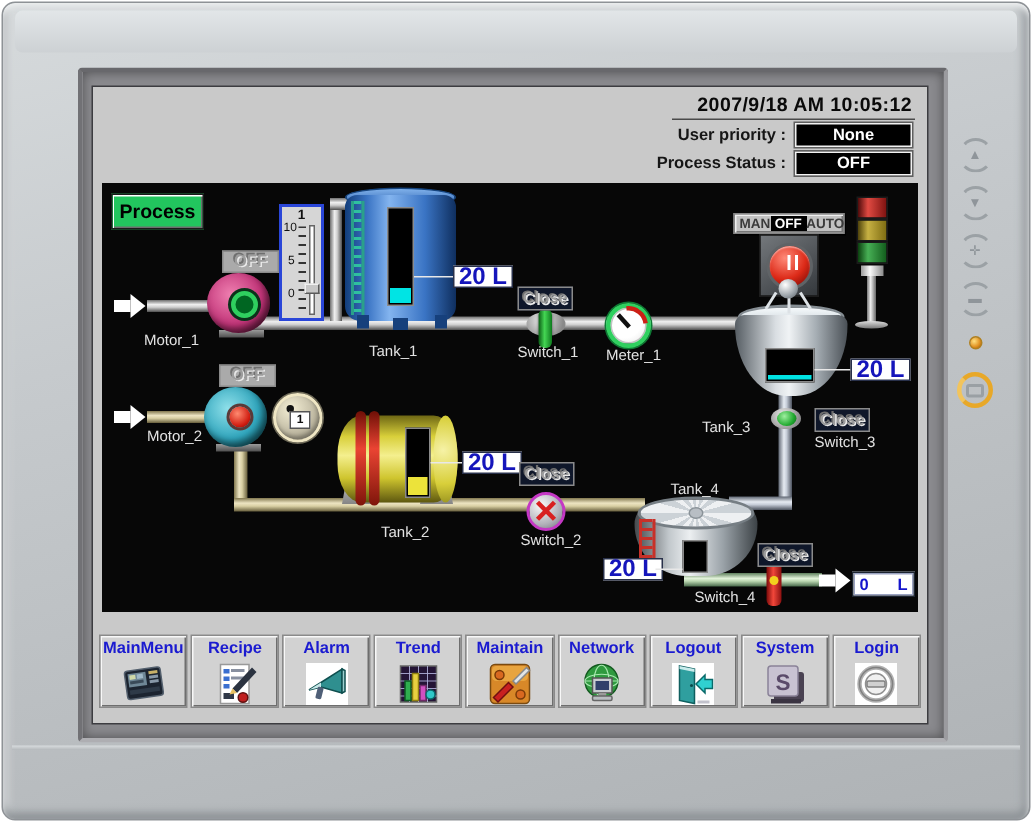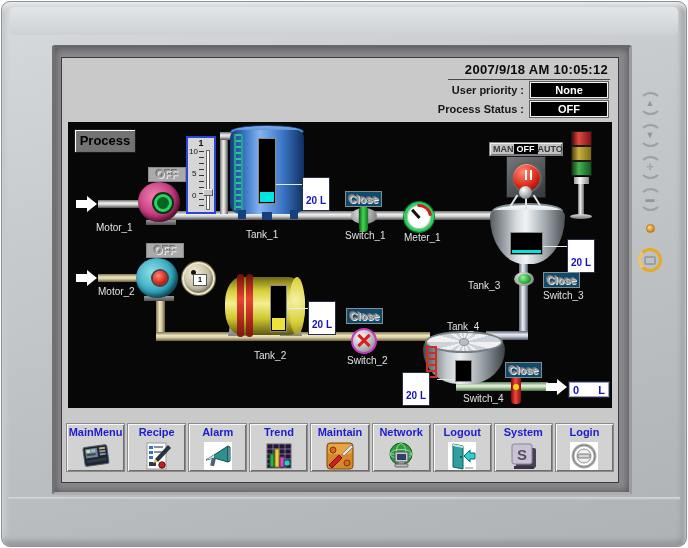--- a/index.html
+++ b/index.html
@@ -31,32 +31,32 @@
   .datetime { position:absolute; right:10px; top:4px; font-size:13px; font-weight:bold; color:#0a0a0a; letter-spacing:.3px; }
   .dt-line { position:absolute; left:386px; top:21px; width:162px; height:1px; background:#4a4a4a; }
   .field-row { position:absolute; right:10px; display:flex; align-items:center; gap:6px; height:16px; }
   .row-priority { top:24px; } .row-status { top:43px; }
   .field-label { font-size:11px; font-weight:bold; color:#161616; }
   .field-value { width:78px; height:16px; background:#000; color:#fff; font-size:11px; font-weight:bold;
     text-align:center; line-height:14px; border:1px solid #f2f2f2; box-shadow:0 0 0 1px #5f5f5f; }
 
   
   .process-area { position:absolute; left:6px; top:64px; width:544px; height:286px; background:#070707; }
-  .ptitle { position:absolute; left:6px; top:7px; width:62px; height:24px; background:#737373;
+  .ptitle { position:absolute; left:6px; top:7px; width:62px; height:24px; background:#22c55e;
     border:1px solid #1a1a1a; box-shadow:inset 1px 1px 0 #fff, inset -1px -1px 0 #6e6e6e;
     font-size:13px; font-weight:bold; color:#000; text-align:center; line-height:22px; }
 
   .eq-label { position:absolute; color:#e2e2e2; font-size:10px; white-space:nowrap; }
-  .lvl-label { position:absolute; height:15px; background:#fff; color:#1515bb; font-size:10px; font-weight:bold;
-    line-height:13px; padding:16px 3px; border:1px solid #28304a; white-space:nowrap; }
+  .lvl-label { position:absolute; height:15px; background:#fff; color:#1515bb; font-size:16px; font-weight:bold;
+    line-height:13px; padding:0 3px; border:1px solid #28304a; white-space:nowrap; }
   .leader { position:absolute; height:1px; background:#e8e8e8; }
   .relief-box { position:absolute; background:#aaaaaa; border:1px solid #8a8a8a; text-align:center;
     font-weight:bold; color:#9c9c9c; text-shadow:1px 1px 0 #e9e9e9, -1px -1px 0 #6f6f6f; }
   .off-box { width:38px; height:15px; font-size:11px; line-height:13px; }
-  .close-box { width:37px; height:16px; font-size:11px; line-height:14px; background:#0c4a6e; }
+  .close-box { width:37px; height:16px; font-size:11px; line-height:14px; background:#0f172a; }
 
   .flow-arrow { position:absolute; width:11px; height:8px; background:#fff; }
   .flow-arrow::after { content:""; position:absolute; left:11px; top:-4px;
     border-left:10px solid #fff; border-top:8px solid transparent; border-bottom:8px solid transparent; }
 
   .pipe { position:absolute; }
   .pipe-gray-h { background:linear-gradient(180deg,#6f6f6f 0%,#efefef 38%,#cfcfcf 60%,#4f4f4f 100%); }
   .pipe-gray-v { background:linear-gradient(90deg,#6f6f6f 0%,#efefef 38%,#cfcfcf 60%,#4f4f4f 100%); }
   .pipe-tan-h  { background:linear-gradient(180deg,#81774e 0%,#ece4c2 38%,#d9d0a4 60%,#675e3c 100%); }
   .pipe-tan-v  { background:linear-gradient(90deg,#81774e 0%,#ece4c2 38%,#d9d0a4 60%,#675e3c 100%); }

